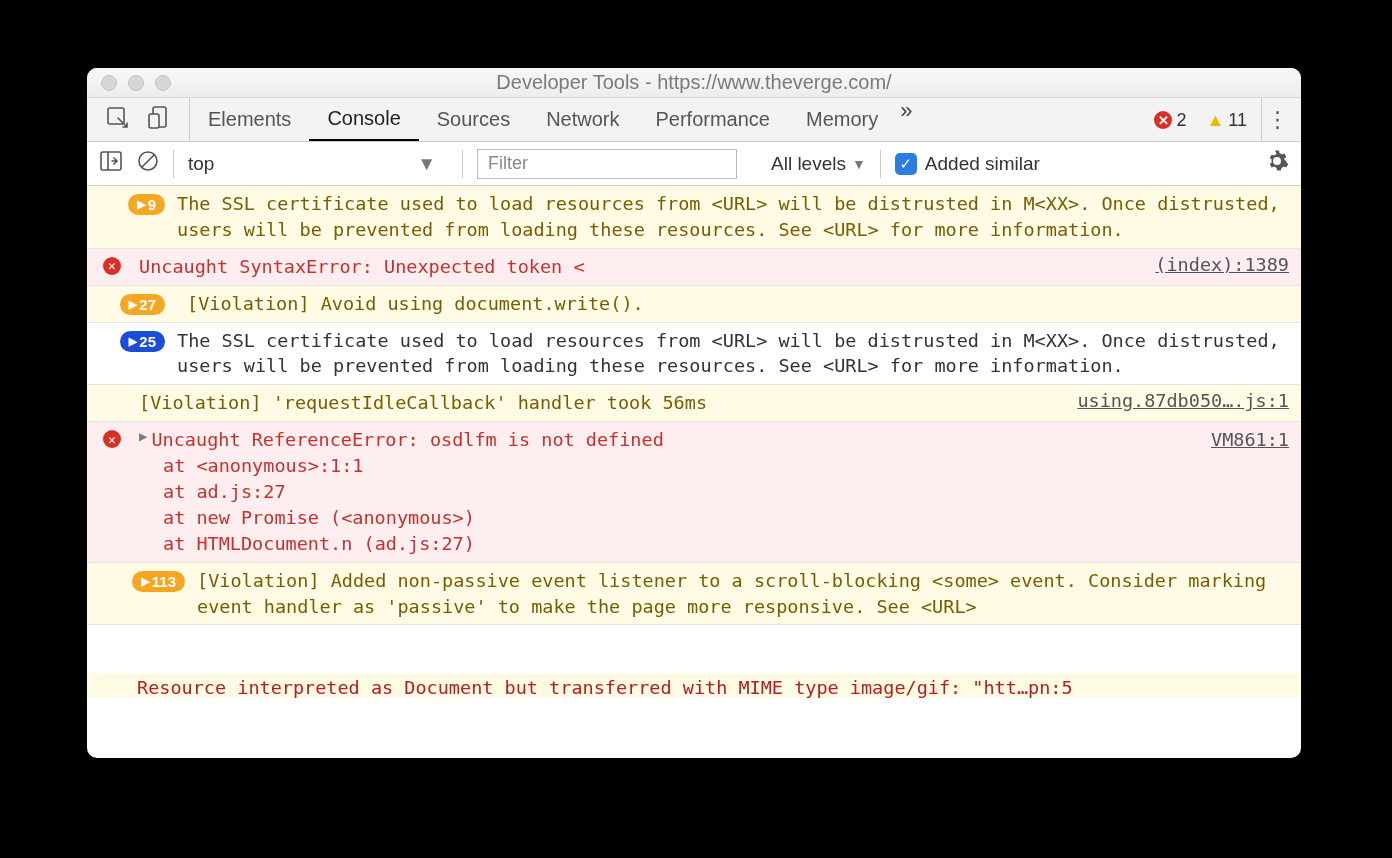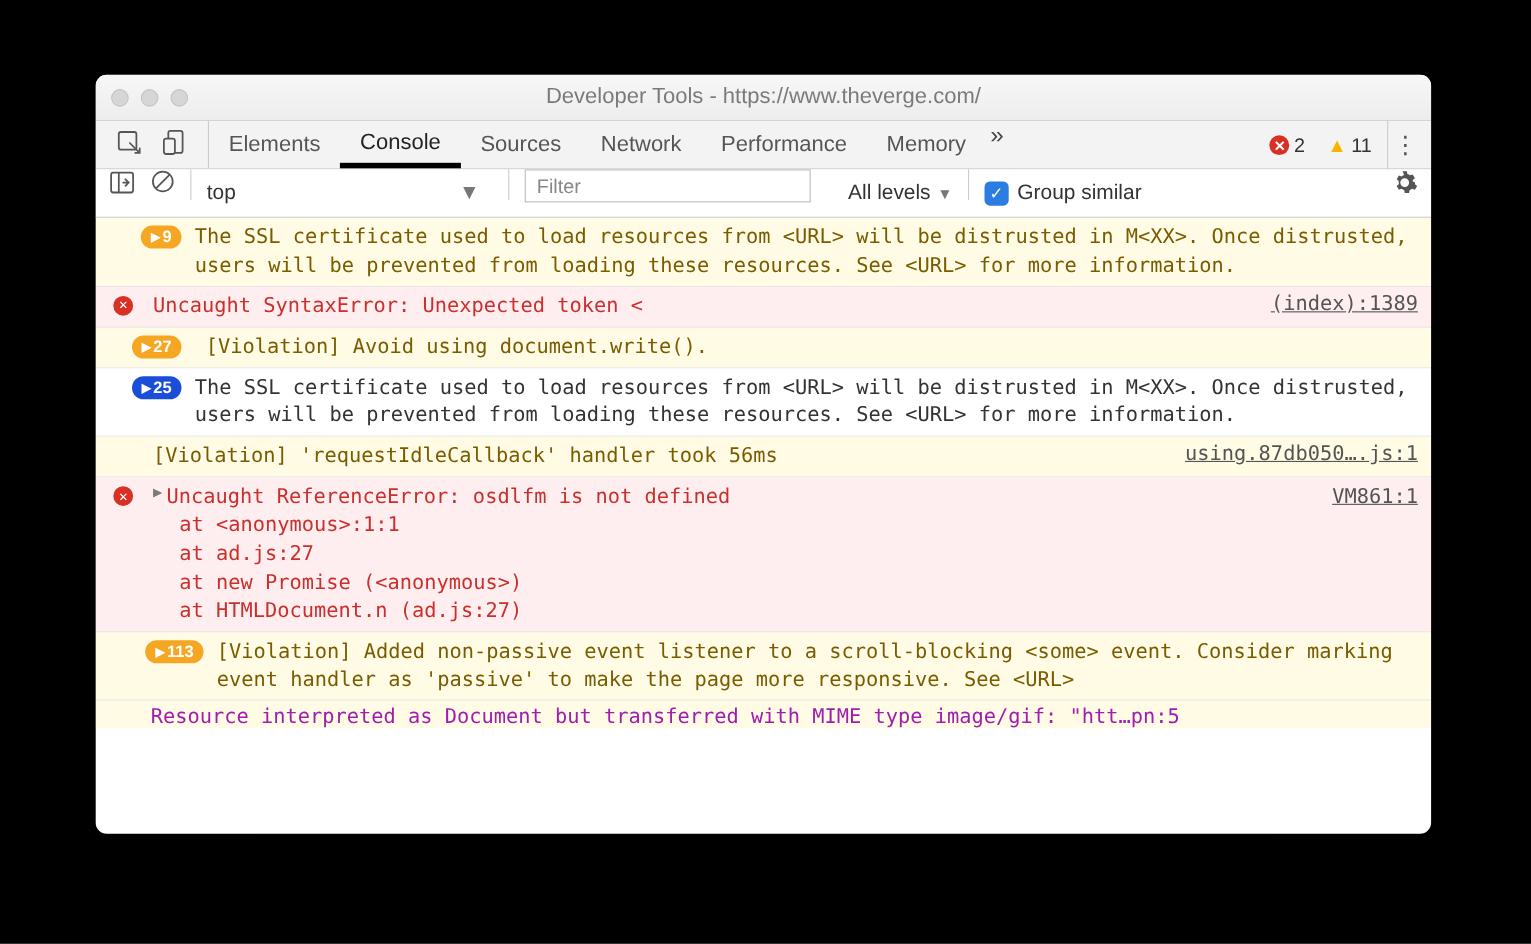--- a/index.html
+++ b/index.html
@@ -17,21 +17,21 @@
       width: 1214px;
       height: 690px;
       background: #fff;
       border-radius: 10px;
       box-shadow: 0 20px 60px rgba(0,0,0,0.5);
       overflow: hidden;
       display: flex;
       flex-direction: column;
     }
     .titlebar {
-      height: 42px;
+      height: 30px;
       background: linear-gradient(#f7f7f7, #ededed);
       border-bottom: 1px solid #d3d3d3;
       display: flex;
       align-items: center;
       position: relative;
     }
     .traffic-lights {
       display: flex;
       gap: 11px;
       margin-left: 14px;
@@ -72,21 +72,21 @@
     .tab {
       padding: 0 18px;
       height: 100%;
       display: flex;
       align-items: center;
       color: #555;
       cursor: pointer;
     }
     .tab.active {
       color: #222;
-      border-bottom: 5px solid #000000;
+      border-bottom: 2px solid #000000;
       padding-bottom: 0;
     }
     .tab-overflow {
       margin-left: 4px;
       color: #444;
       font-size: 22px;
       cursor: pointer;
     }
     .tabbar-right {
       margin-left: auto;
@@ -122,20 +122,21 @@
       display: flex;
       align-items: center;
       justify-content: center;
       cursor: pointer;
     }
     .toolbar {
       height: 44px;
       background: #fff;
       border-bottom: 1px solid #ccc;
       display: flex;
+      align-items: center;
       font-size: 19px;
       color: #333;
       padding: 0 12px;
       gap: 14px;
     }
     .toolbar .divider {
       width: 1px;
       height: 28px;
       background: #ccc;
     }
@@ -248,25 +249,26 @@
     .expand-arrow {
       color: #7a7a7a;
       font-size: 14px;
       margin-right: 4px;
       cursor: pointer;
     }
     .svg-icon { fill: none; stroke: #555; stroke-width: 1.6; }
     .cutoff-msg {
       padding: 4px 12px 0 50px;
       background: #fffbe5;
-      color: #a21caf;
+      color: #b91c1c;
       font-family: Menlo, Consolas, monospace;
       font-size: 18.5px;
       white-space: nowrap;
       overflow: hidden;
+      margin-top: 48px;
     }
   </style>
 </head>
 <body>
 
 <div class="window">
 
   <div class="titlebar">
     <div class="traffic-lights">
       <div class="traffic-light"></div>
@@ -333,21 +335,21 @@
     </div>
     <div class="divider"></div>
     <input class="filter-input" placeholder="Filter" style="">
     <div class="level-selector">
       <span>All levels</span>
       <span style="color:#777;font-size:14px">▼</span>
     </div>
     <div class="divider"></div>
     <div style="display:flex;align-items:center;gap:8px">
       <span class="checkbox">✓</span>
-      <span>Group similar</span>
+      <span>Added similar</span>
     </div>
     <span class="gear">
       <svg width="24" height="24" viewBox="0 0 24 24">
           <path fill="#555" d="M12 8a4 4 0 100 8 4 4 0 000-8zm9.4 4c0 .5 0 1-.1 1.4l2 1.6-2 3.4-2.4-.8c-.8.6-1.6 1-2.5 1.3l-.4 2.5h-4l-.4-2.5c-.9-.3-1.7-.7-2.5-1.3l-2.4.8-2-3.4 2-1.6c-.1-.4-.1-.9-.1-1.4s0-1 .1-1.4l-2-1.6 2-3.4 2.4.8c.8-.6 1.6-1 2.5-1.3L10 1.6h4l.4 2.5c.9.3 1.7.7 2.5 1.3l2.4-.8 2 3.4-2 1.6c.1.4.1.9.1 1.4z"></path>
         </svg>
     </span>
   </div>
 
   <div class="messages">
 

